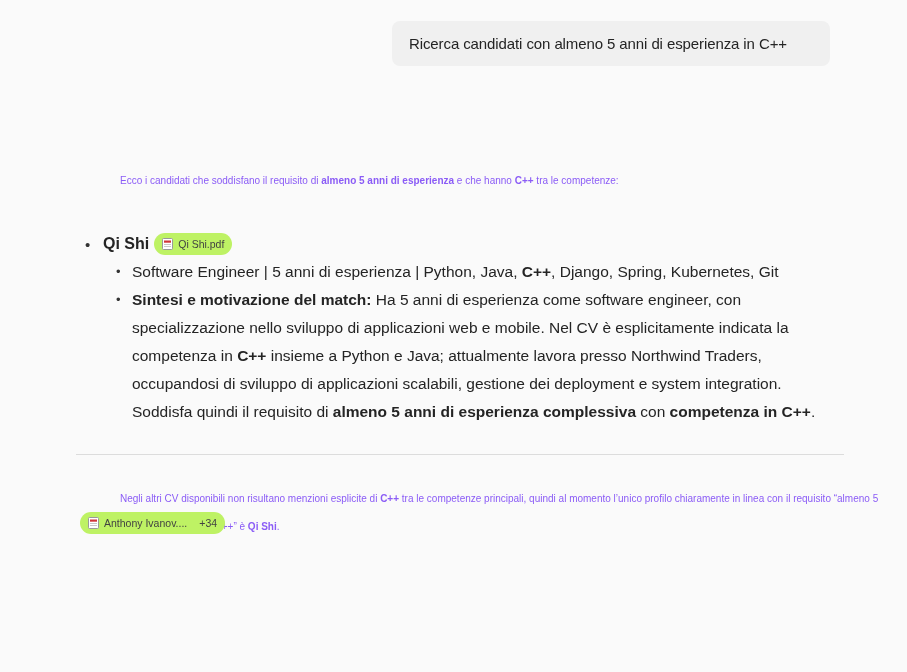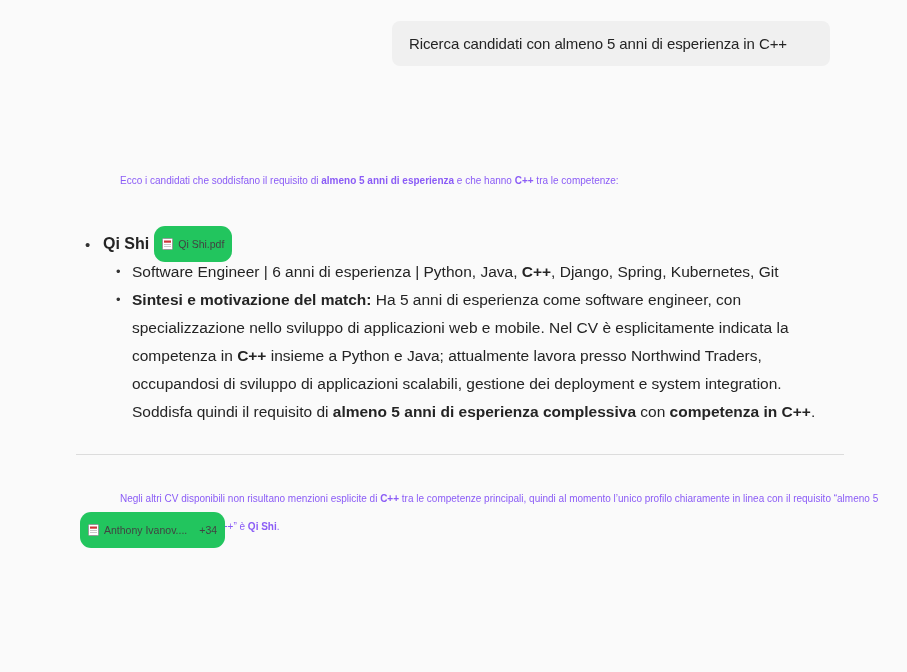--- a/index.html
+++ b/index.html
@@ -41,22 +41,22 @@
 
   .intro { top: 167px; }
 
   .cand-list { position: absolute; left: 76px; top: 230px; width: 770px; }
   .cand-row { display: flex; align-items: center; height: 28px; position: relative; }
   .bullet { position: absolute; left: 9px; font-size: 15px; color: #333; }
   .cand-name { margin-left: 27px; font-size: 16px; font-weight: bold; }
 
   .chip {
     display: inline-flex; align-items: center;
-    background: #22c55e; border-radius: 11px;
-    height: 36px; padding: 0 8px 0 8px;
+    background: #bef264; border-radius: 11px;
+    height: 22px; padding: 0 8px 0 8px;
     font-size: 10.5px; color: #424242; margin-left: 5px;
   }
   .chip .pdf { width: 11px; height: 12px; margin-right: 5px; }
   .chip .more { margin-left: 12px; color: #424242; }
 
   .sub-list { position: absolute; left: 56px; top: 28px; width: 714px; }
   .sub-item { position: relative; font-size: 15.5px; line-height: 28px; padding-left: 0; }
   .sub-item .sb { position: absolute; left: -16px; top: 0; font-size: 13px; color: #333; }
 
   .divider { position: absolute; left: 76px; top: 454px; width: 768px; height: 1px; background: #dcdcdc; }
@@ -91,21 +91,21 @@
           <rect x="2" y="6" width="7" height="0.8" fill="#bbb"></rect>
           <rect x="2" y="8" width="7" height="0.8" fill="#bbb"></rect>
         </svg>
         <span>Qi Shi.pdf</span>
       </span>
     </div>
 
     <div class="sub-list">
       <div class="sub-item">
         <span class="sb">•</span>
-        <span>Software Engineer | 6 anni di esperienza | Python, Java, </span><b>C++</b><span>, Django, Spring, Kubernetes, Git</span>
+        <span>Software Engineer | 5 anni di esperienza | Python, Java, </span><b>C++</b><span>, Django, Spring, Kubernetes, Git</span>
       </div>
       <div class="sub-item">
         <span class="sb">•</span>
         <b>Sintesi e motivazione del match:</b><span> Ha 5 anni di esperienza come software engineer, con specializzazione nello sviluppo di applicazioni web e mobile. Nel CV è esplicitamente indicata la competenza in </span><b>C++</b><span> insieme a Python e Java; attualmente lavora presso Northwind Traders, occupandosi di sviluppo di applicazioni scalabili, gestione dei deployment e system integration. Soddisfa quindi il requisito di </span><b>almeno 5 anni di esperienza complessiva</b><span> con </span><b>competenza in C++</b><span>.</span>
       </div>
     </div>
   </div>
 
   <div class="divider"></div>
 

